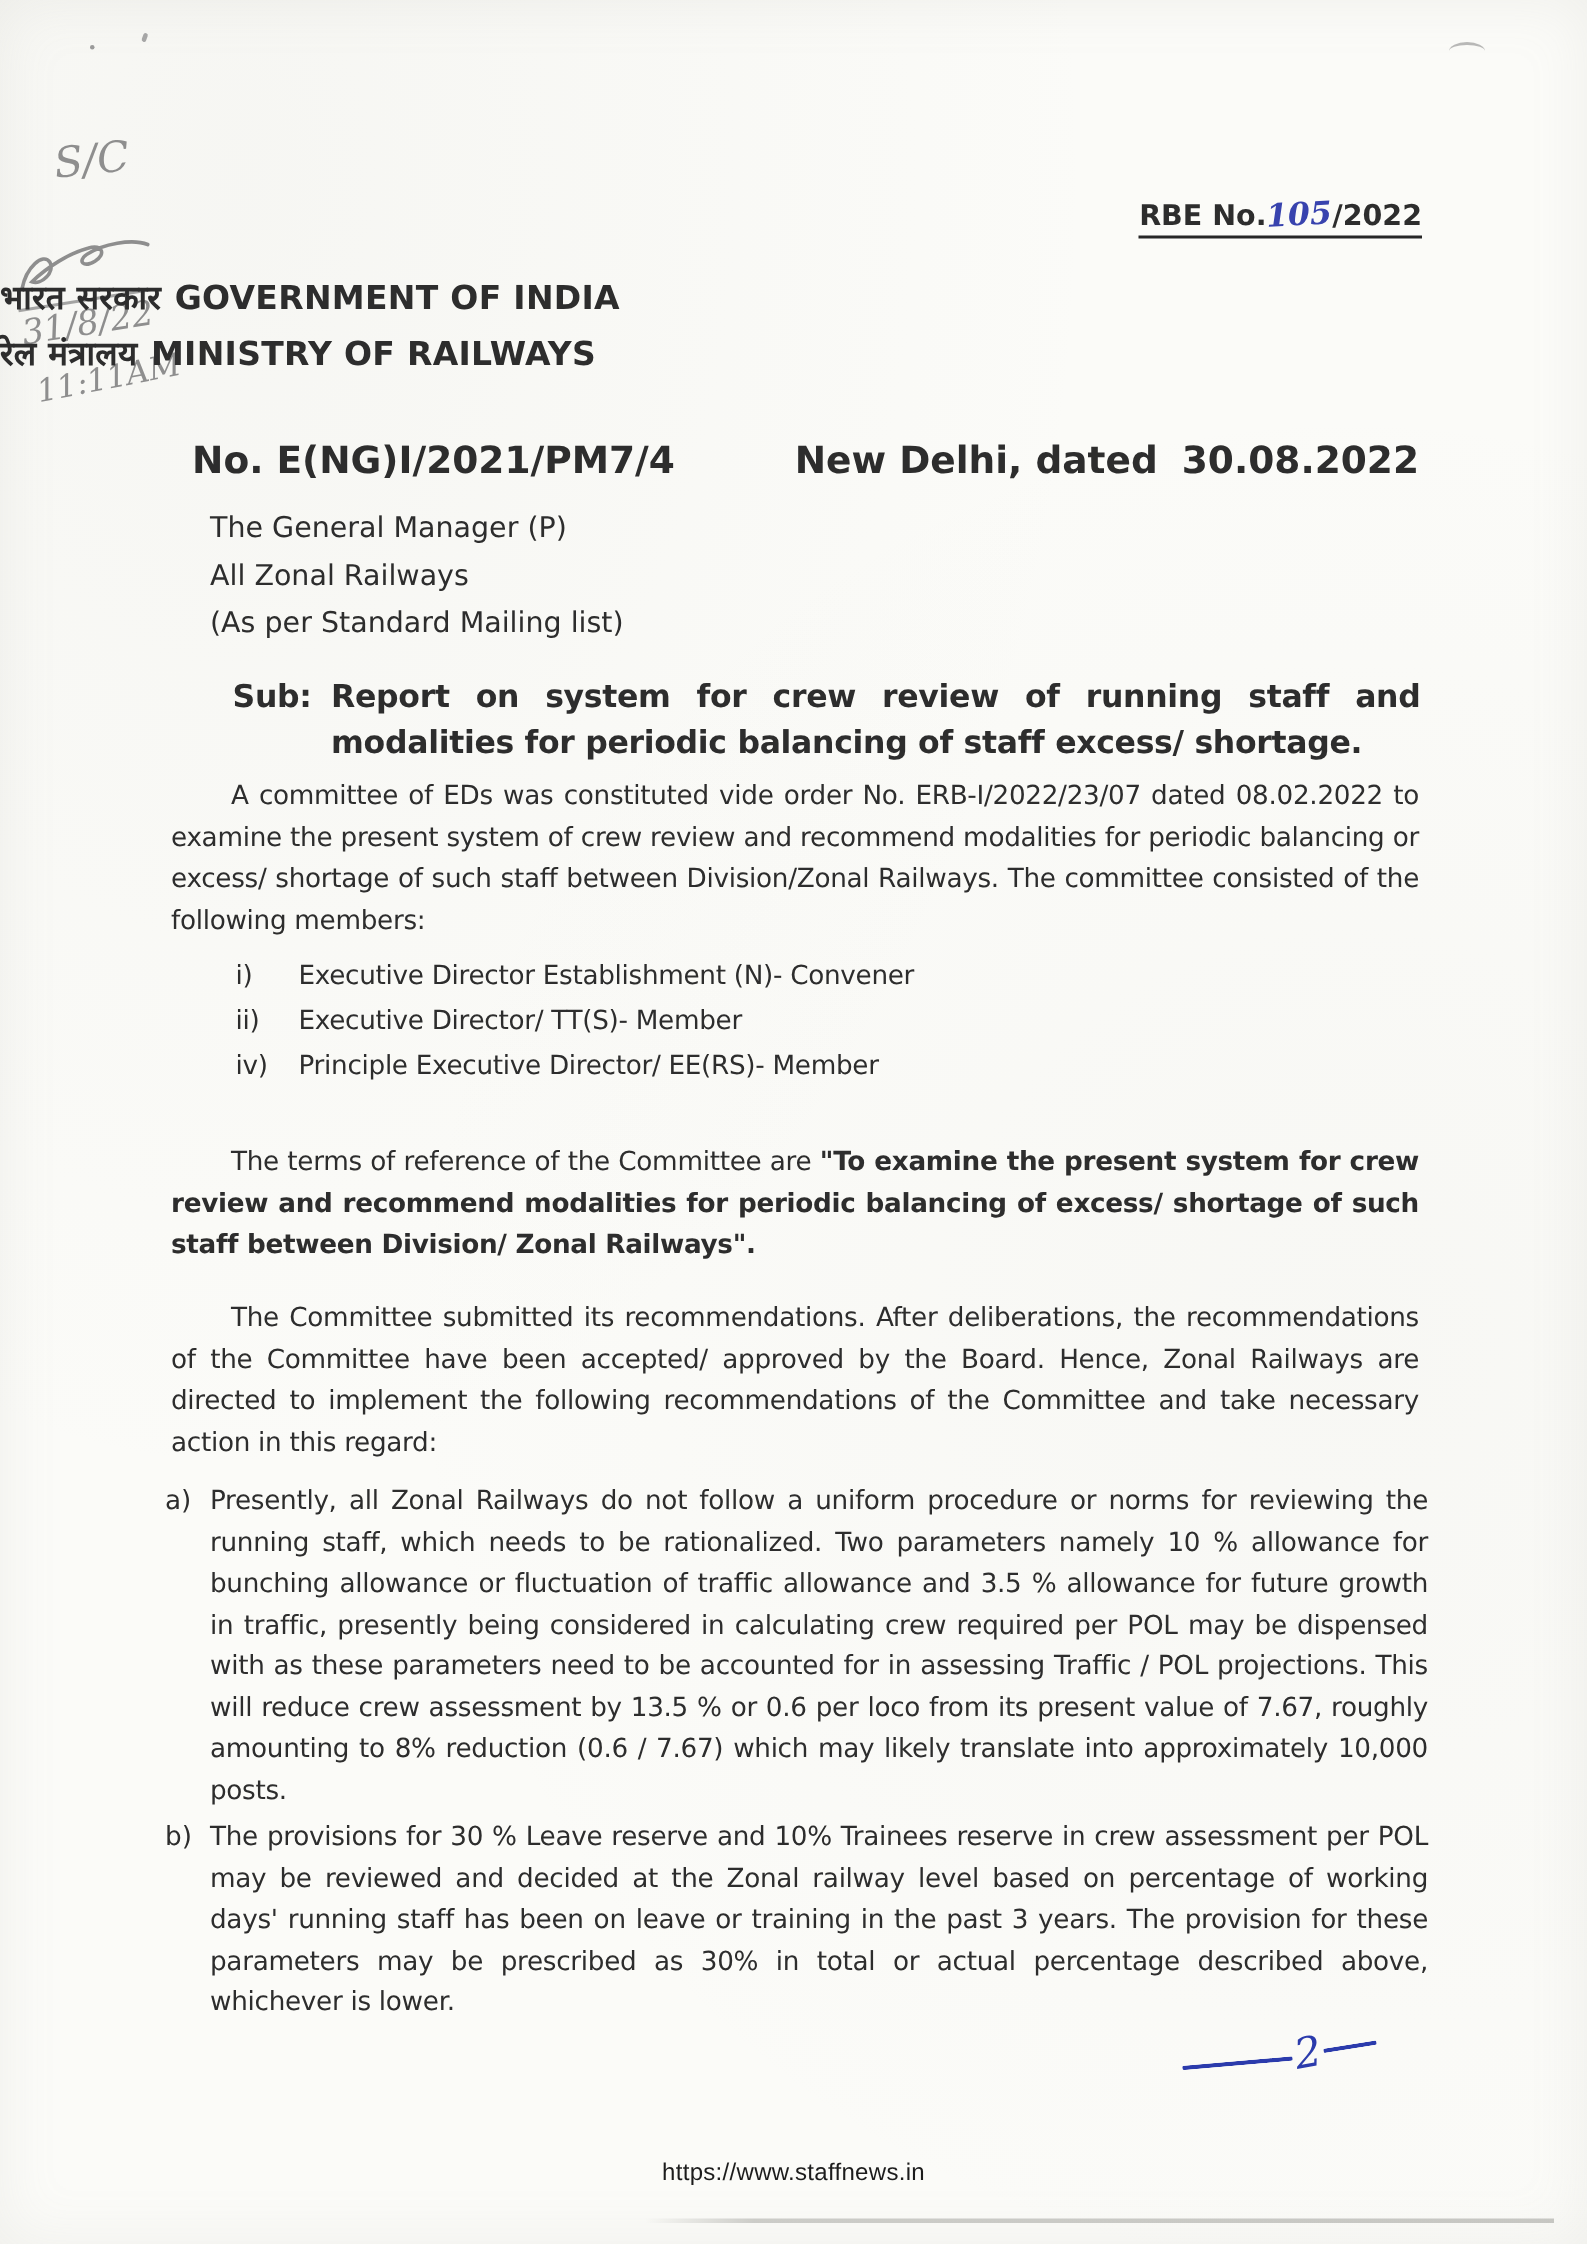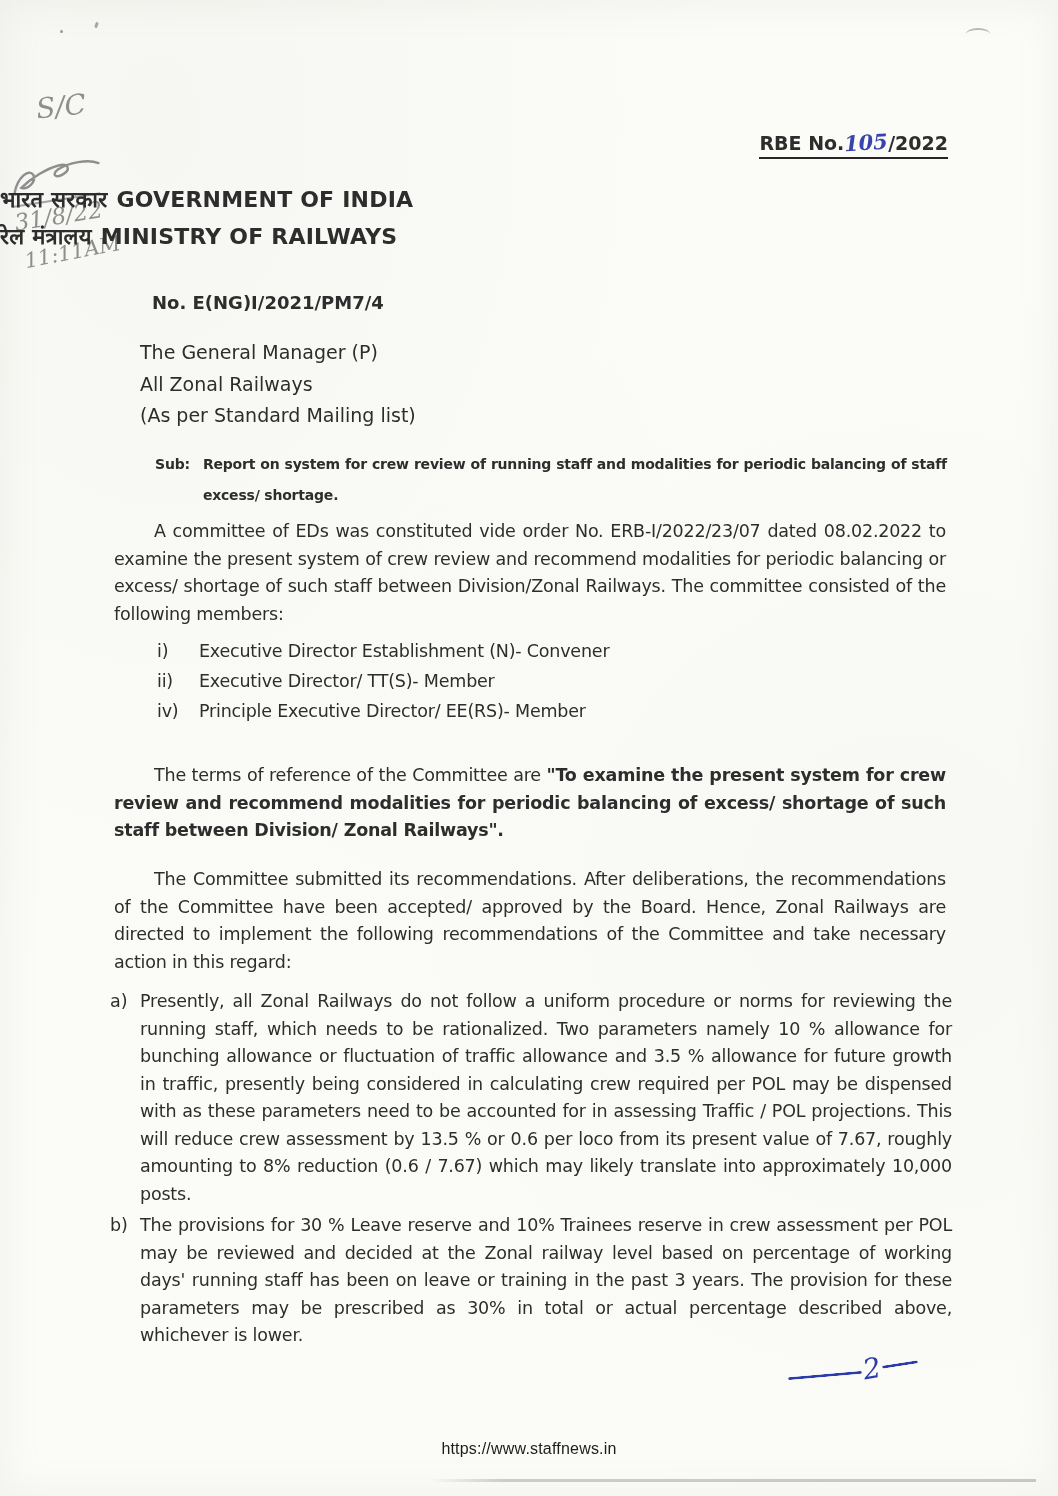--- a/index.html
+++ b/index.html
@@ -20,26 +20,26 @@
   .body-text{font-size:17.5px;line-height:27.5px;letter-spacing:-0.2px;text-align:justify;}
   .bold{font-weight:bold;}
   
   .rbe{position:absolute;top:130px;right:110px;font-size:19px;font-weight:bold;}
   .rbe .underlined{border-bottom:2px solid #262626;padding-bottom:2px;display:inline-block;}
   .ink-number{color:#3843ae;font-family:"DejaVu Serif",serif;font-style:italic;display:inline-block;transform:rotate(-3deg);font-size:21px;}
   
   .letterhead{position:absolute;top:181px;left:0;right:0;text-align:left;font-size:22px;font-weight:bold;line-height:37px;letter-spacing:0.2px;}
   .hi{margin-right:9px;}
   
-  .ref-row{position:absolute;top:292px;left:128px;width:818px;display:flex;justify-content:space-between;font-size:18px;font-weight:600;margin-left:24px;}
+  .ref-row{position:absolute;top:292px;left:128px;width:818px;display:flex;justify-content:space-between;font-size:25px;font-weight:600;}
   .ref-date{margin-left:16px;font-weight:bold;}
   
   .addressee{position:absolute;top:337px;left:140px;font-size:19px;line-height:31.5px;}
   
-  .subject{position:absolute;top:449px;left:155px;width:792px;display:flex;gap:13px;font-weight:bold;font-size:14px;line-height:31px;letter-spacing:-0.2px;}
+  .subject{position:absolute;top:449px;left:155px;width:792px;display:flex;gap:13px;font-weight:bold;font-size:21px;line-height:31px;letter-spacing:-0.2px;}
   .subject .stext{flex:1;text-align:justify;}
   
   .para{position:absolute;left:114px;width:832px;}
   .indent{text-indent:40px;}
   .para1{top:518px;}
   .para2{top:762px;}
   .para3{top:866px;}
   
   .members{position:absolute;top:636px;left:157px;font-size:17.5px;line-height:30px;letter-spacing:-0.2px;}
   .member-row{display:flex;}
@@ -96,20 +96,23 @@
     <div>
       <span class="hi">भारत सरकार</span><span>GOVERNMENT OF INDIA</span>
     </div>
     <div>
       <span class="hi">रेल मंत्रालय</span><span>MINISTRY OF RAILWAYS</span>
     </div>
   </div>
 
   <div class="ref-row">
     <span>No. E(NG)I/2021/PM7/4</span>
+    <span>
+      <span>New Delhi, dated</span><span class="ref-date">30.08.2022</span>
+    </span>
   </div>
 
   <div class="addressee">
     <div>The General Manager (P)</div>
     <div>All Zonal Railways</div>
     <div>(As per Standard Mailing list)</div>
   </div>
 
   <div class="subject">
     <span>Sub:</span>

